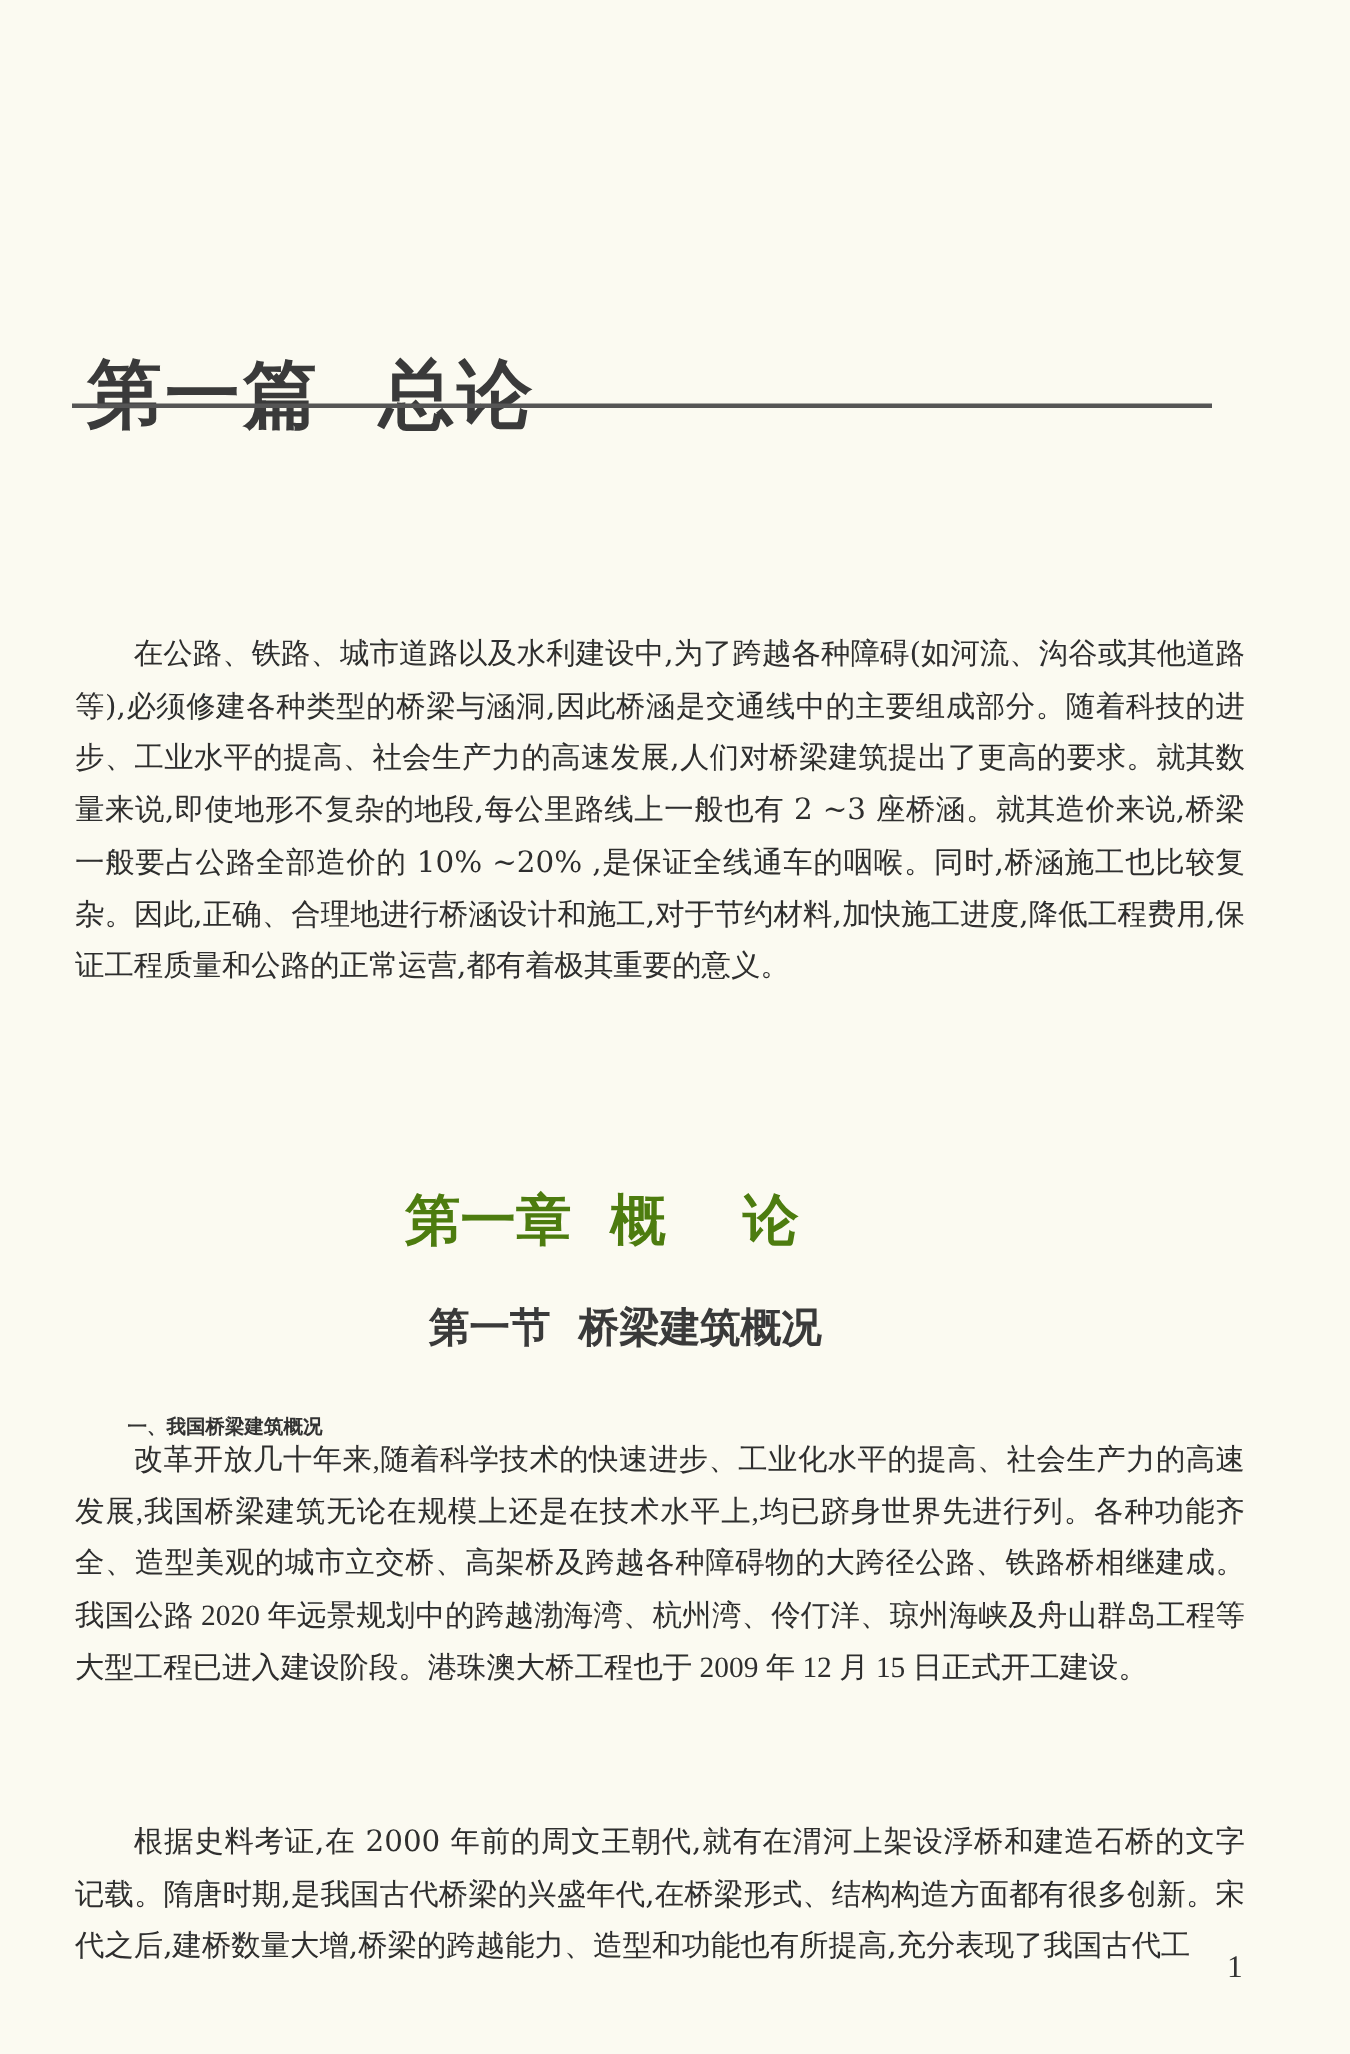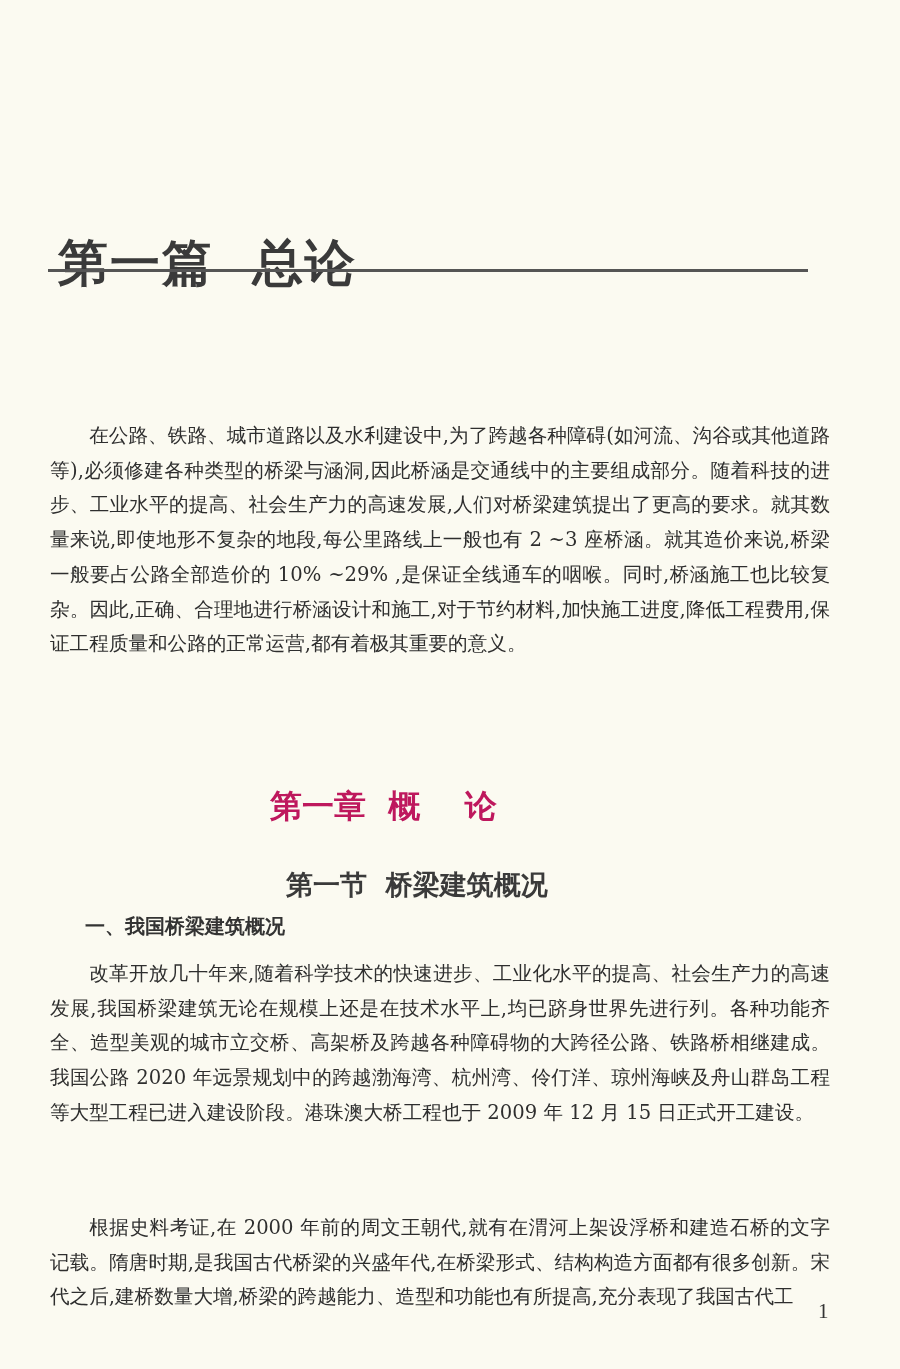--- a/index.html
+++ b/index.html
@@ -24,50 +24,50 @@
   .body-text {
     position: absolute; left: 50px; width: 780px;
     font-size: 19.6px; line-height: 34.7px; text-align: justify;
     color: #2e2e2e;
   }
   .body-text p { margin: 0; text-indent: 2em; }
   .p1 { top: 315px; }
   .p2 { top: 419px; }
   .chapter-title {
     position: absolute; left: 270px; top: 758px; width: 400px;
-    font-weight: bold; font-size: 32px; color: #be185d; white-space: pre;
+    font-weight: bold; font-size: 37px; color: #4d7c0f; white-space: pre;
   }
   .section-title {
     position: absolute; left: 286px; top: 840px;
     font-family: "DejaVu Sans", "Liberation Sans", sans-serif;
     font-size: 27px; color: #3a3a3a; white-space: pre;
   }
   .subsection-title {
-    position: absolute; left: 85px; top: 886px;
+    position: absolute; left: 85px; top: 925px;
     font-family: "DejaVu Sans", "Liberation Sans", sans-serif;
-    font-weight: bold; font-size: 20px; color: #333;
+    font-weight: bold; font-size: 13px; color: #333;
   }
-  .p3 { top: 957px; }
+  .p3 { top: 957px; font-family: Liberation Serif, serif; }
   .p4 { top: 1107px; }
   .p5 { top: 1211px; }
   .page-number {
     position: absolute; left: 818px; top: 1299px;
     font-family: "Liberation Serif", serif; font-size: 21px; color: #333;
   }
 </style>
 </head>
 <body>
 
 <div class="page">
 
   <h1 class="part-title">第一篇  总论</h1>
   <div class="part-rule"></div>
 
   <div class="body-text p2">
-    <p>在公路、铁路、城市道路以及水利建设中,为了跨越各种障碍(如河流、沟谷或其他道路等),必须修建各种类型的桥梁与涵洞,因此桥涵是交通线中的主要组成部分。随着科技的进步、工业水平的提高、社会生产力的高速发展,人们对桥梁建筑提出了更高的要求。就其数量来说,即使地形不复杂的地段,每公里路线上一般也有 2 ~3 座桥涵。就其造价来说,桥梁一般要占公路全部造价的 10% ~29% ,是保证全线通车的咽喉。同时,桥涵施工也比较复杂。因此,正确、合理地进行桥涵设计和施工,对于节约材料,加快施工进度,降低工程费用,保证工程质量和公路的正常运营,都有着极其重要的意义。</p>
+    <p>在公路、铁路、城市道路以及水利建设中,为了跨越各种障碍(如河流、沟谷或其他道路等),必须修建各种类型的桥梁与涵洞,因此桥涵是交通线中的主要组成部分。随着科技的进步、工业水平的提高、社会生产力的高速发展,人们对桥梁建筑提出了更高的要求。就其数量来说,即使地形不复杂的地段,每公里路线上一般也有 2 ~3 座桥涵。就其造价来说,桥梁一般要占公路全部造价的 10% ~20% ,是保证全线通车的咽喉。同时,桥涵施工也比较复杂。因此,正确、合理地进行桥涵设计和施工,对于节约材料,加快施工进度,降低工程费用,保证工程质量和公路的正常运营,都有着极其重要的意义。</p>
   </div>
 
   <h2 class="chapter-title">第一章  概    论</h2>
   <h3 class="section-title">第一节  桥梁建筑概况</h3>
   <h4 class="subsection-title">一、我国桥梁建筑概况</h4>
 
   <div class="body-text p3">
     <p>改革开放几十年来,随着科学技术的快速进步、工业化水平的提高、社会生产力的高速发展,我国桥梁建筑无论在规模上还是在技术水平上,均已跻身世界先进行列。各种功能齐全、造型美观的城市立交桥、高架桥及跨越各种障碍物的大跨径公路、铁路桥相继建成。我国公路 2020 年远景规划中的跨越渤海湾、杭州湾、伶仃洋、琼州海峡及舟山群岛工程等大型工程已进入建设阶段。港珠澳大桥工程也于 2009 年 12 月 15 日正式开工建设。</p>
   </div>
   <div class="body-text p5">

